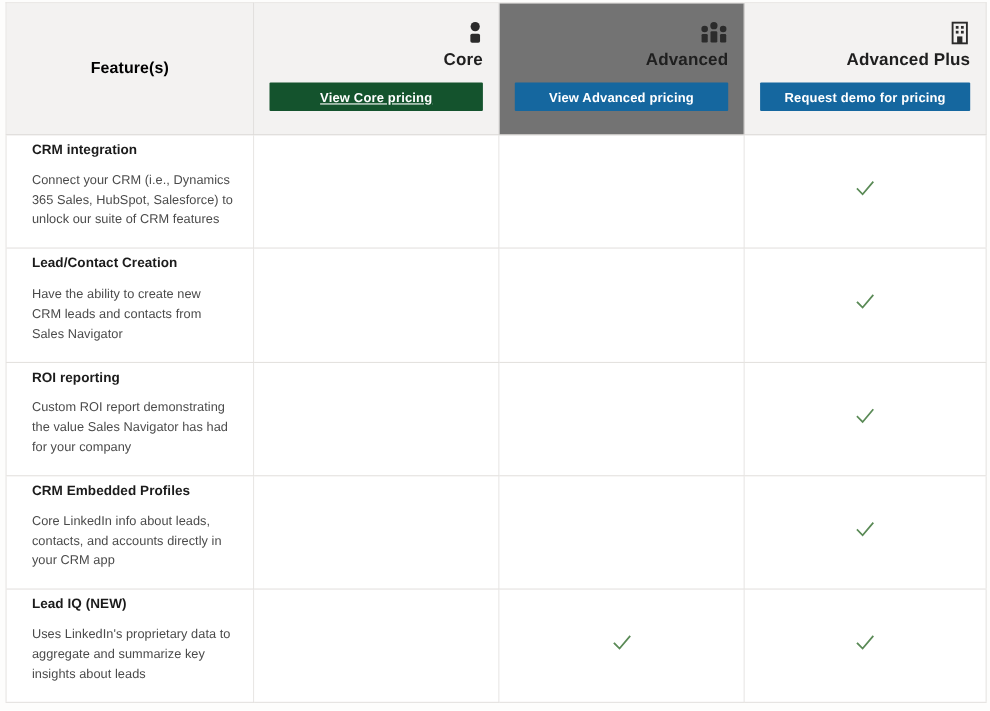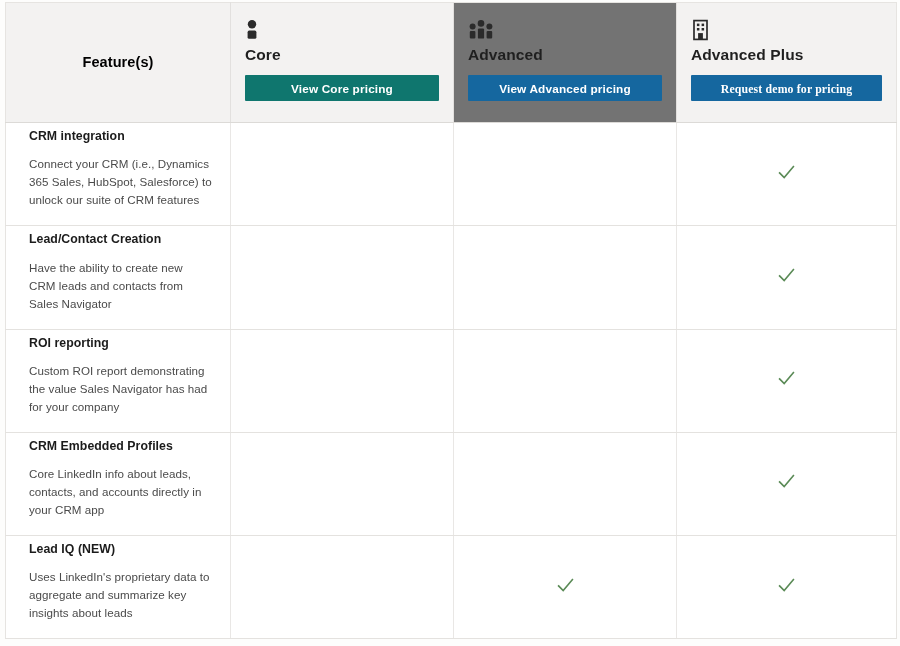--- a/index.html
+++ b/index.html
@@ -56,21 +56,21 @@
     font-weight: bold;
     color: #000000;
     letter-spacing: .1px;
     text-align: center;
     line-height: 1.2;
   }
 
   .plan-head {
     display: flex;
     flex-direction: column;
-    align-items: flex-start;
+    align-items: flex-end;
     justify-content: flex-start;
     padding: 14px 14px 12px 14px;
     box-sizing: border-box;
     height: 119px;
   }
   .plan-icon {
     height: 26px;
     display: flex;
     align-items: center;
     justify-content: center;
@@ -165,21 +165,21 @@
 
         <th style="background: rgb(243, 242, 241);">
           <div class="plan-head">
             <span class="plan-icon">
               <svg width="14" height="22" viewBox="0 0 14 22" aria-hidden="true">
                 <circle cx="7" cy="5.2" r="4.2" fill="#2b2b2b"></circle>
                 <rect x="2.6" y="11.6" width="8.8" height="8.2" rx="1.6" fill="#2b2b2b"></rect>
               </svg>
             </span>
             <span class="plan-name">Core</span>
-            <button class="plan-cta" style="background: #0f766e;">View Core pricing</button>
+            <button class="plan-cta" style="background: #14532d; text-decoration: underline;">View Core pricing</button>
           </div>
         </th>
 
         <th style="background: #737373;">
           <div class="plan-head">
             <span class="plan-icon">
               <svg width="26" height="22" viewBox="0 0 26 22" aria-hidden="true">
                 <circle cx="4.6" cy="7.4" r="3" fill="#2b2b2b"></circle>
                 <rect x="1.8" y="12" width="5.6" height="7.6" rx="1.1" fill="#2b2b2b"></rect>
                 <circle cx="13" cy="4.4" r="3.3" fill="#2b2b2b"></circle>
@@ -199,21 +199,21 @@
               <svg width="19" height="22" viewBox="0 0 19 22" aria-hidden="true">
                 <rect x="3" y="1.6" width="13" height="18.8" fill="none" stroke="#2b2b2b" stroke-width="1.7"></rect>
                 <rect x="5.9" y="4.6" width="2.5" height="2.5" fill="#2b2b2b"></rect>
                 <rect x="10.6" y="4.6" width="2.5" height="2.5" fill="#2b2b2b"></rect>
                 <rect x="5.9" y="9" width="2.5" height="2.5" fill="#2b2b2b"></rect>
                 <rect x="10.6" y="9" width="2.5" height="2.5" fill="#2b2b2b"></rect>
                 <rect x="7.1" y="14.1" width="4.8" height="6.3" fill="#2b2b2b"></rect>
               </svg>
             </span>
             <span class="plan-name">Advanced Plus</span>
-            <button class="plan-cta" style="background: rgb(21, 103, 159); font-family: Liberation Serif, serif;">Request demo for pricing</button>
+            <button class="plan-cta" style="background: rgb(21, 103, 159);">Request demo for pricing</button>
           </div>
         </th>
       </tr>
     </thead>
 
     <tbody>
         <tr>
           <td>
             <div class="feature-cell">
               <div class="feature-title">CRM integration</div>

